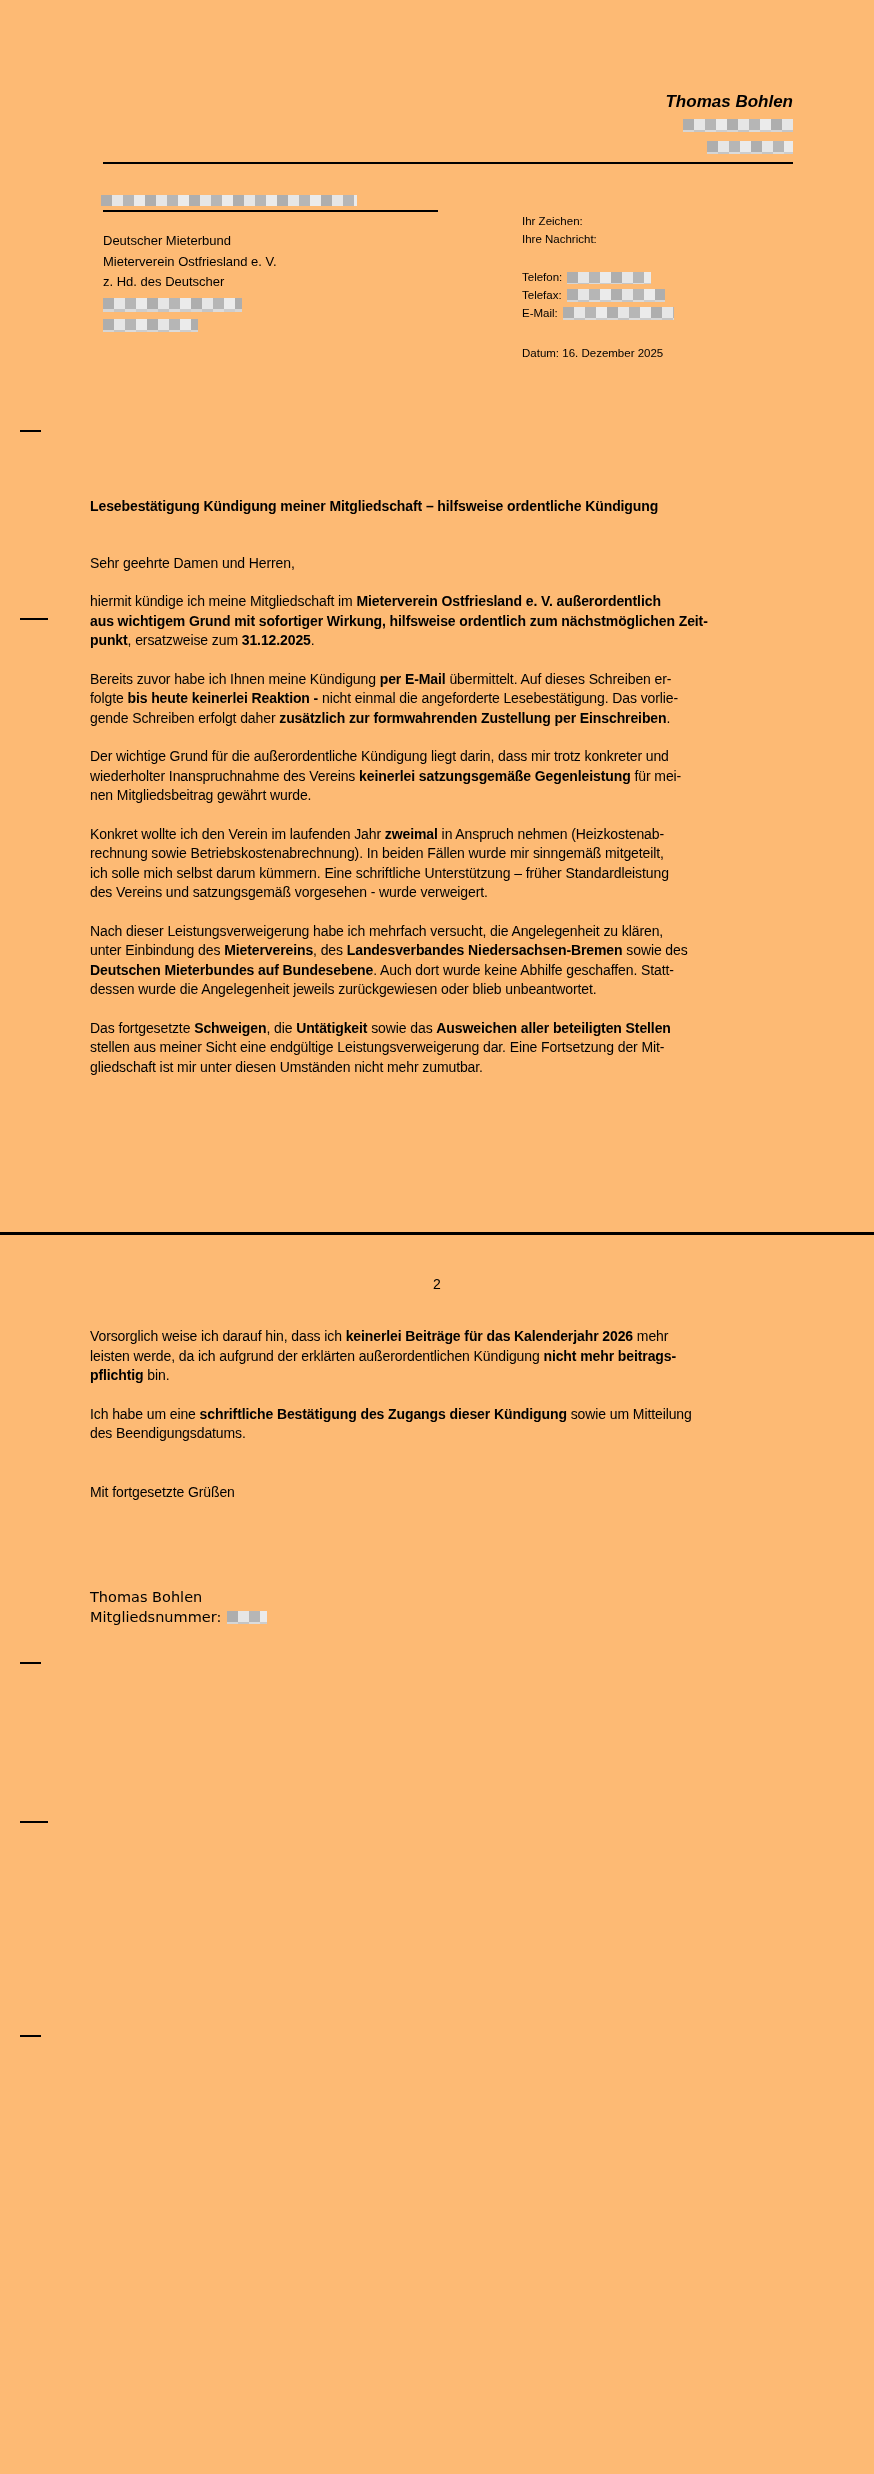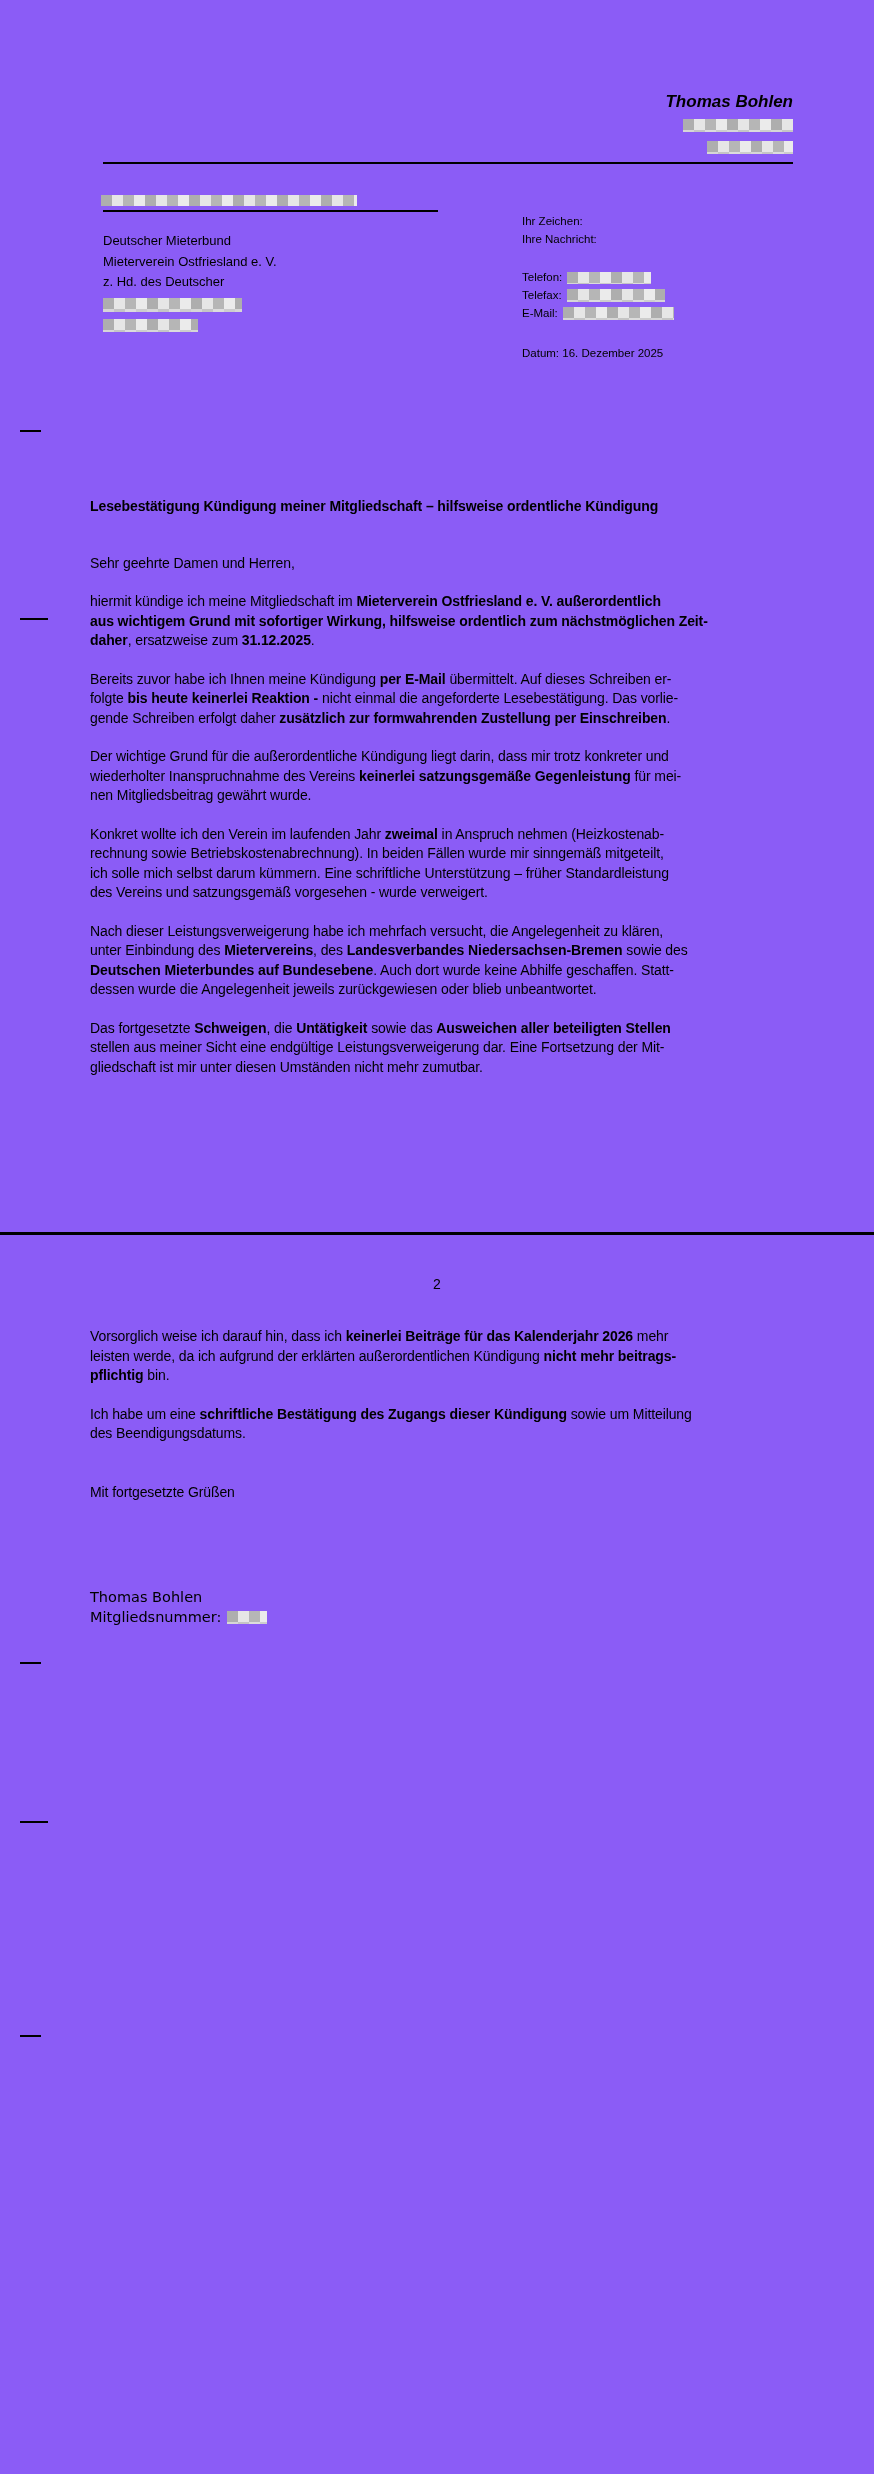--- a/index.html
+++ b/index.html
@@ -1,18 +1,18 @@
 <!DOCTYPE html>
 <html><head>
 <meta charset="utf-8">
 <style>
   html,body { margin:0; padding:0; background:#ffffff; }
   .page {
     position:relative; width:874px; height:2474px;
-    background:#8b5cf6; color:#000000;
+    background:#fdba74; color:#000000;
     font-family:"Liberation Sans", sans-serif;
     overflow:hidden;
   }
   .rule { position:absolute; background:#000; }
   .hdr-rule        { left:103px; top:162px; width:690px; height:2px; }
   .sender-underline{ left:103px; top:210px; width:335px; height:2px; }
   .page-sep        { left:0;     top:1232px; width:874px; height:3px; }
 
   .hdr-block { position:absolute; top:92px; right:81px; display:flex; flex-direction:column; align-items:flex-end; }
   .hdr-name  { font-style:italic; font-weight:bold; font-size:17px; line-height:20px; white-space:nowrap; }
@@ -109,21 +109,21 @@
       <span class="px ipx ipx-mail"></span>
     </div>
     <div class="irow row-datum">
       <span>Datum: 16. Dezember 2025</span>
     </div>
   </div>
 
   <div class="body-block body1">
     <p class="subject">Lesebestätigung Kündigung meiner Mitgliedschaft – hilfsweise ordentliche Kündigung</p>
     <p class="salutation">Sehr geehrte Damen und Herren,</p>
-    <p class="bp"><span>hiermit kündige ich meine Mitgliedschaft im </span><b>Mieterverein Ostfriesland e. V. außerordentlich</b><br><b>aus wichtigem Grund mit sofortiger Wirkung, hilfsweise ordentlich zum nächstmöglichen Zeit-</b><br><b>daher</b><span>, ersatzweise zum </span><b>31.12.2025</b><span>.</span></p>
+    <p class="bp"><span>hiermit kündige ich meine Mitgliedschaft im </span><b>Mieterverein Ostfriesland e. V. außerordentlich</b><br><b>aus wichtigem Grund mit sofortiger Wirkung, hilfsweise ordentlich zum nächstmöglichen Zeit-</b><br><b>punkt</b><span>, ersatzweise zum </span><b>31.12.2025</b><span>.</span></p>
     <p class="bp"><span>Bereits zuvor habe ich Ihnen meine Kündigung </span><b>per E-Mail</b><span> übermittelt. Auf dieses Schreiben er-</span><br><span>folgte </span><b>bis heute keinerlei Reaktion -</b><span> nicht einmal die angeforderte Lesebestätigung. Das vorlie-</span><br><span>gende Schreiben erfolgt daher </span><b>zusätzlich zur formwahrenden Zustellung per Einschreiben</b><span>.</span></p>
     <p class="bp"><span>Der wichtige Grund für die außerordentliche Kündigung liegt darin, dass mir trotz konkreter und</span><br><span>wiederholter Inanspruchnahme des Vereins </span><b>keinerlei satzungsgemäße Gegenleistung</b><span> für mei-</span><br><span>nen Mitgliedsbeitrag gewährt wurde.</span></p>
     <p class="bp"><span>Konkret wollte ich den Verein im laufenden Jahr </span><b>zweimal</b><span> in Anspruch nehmen (Heizkostenab-</span><br><span>rechnung sowie Betriebskostenabrechnung). In beiden Fällen wurde mir sinngemäß mitgeteilt,</span><br><span>ich solle mich selbst darum kümmern. Eine schriftliche Unterstützung – früher Standardleistung</span><br><span>des Vereins und satzungsgemäß vorgesehen - wurde verweigert.</span></p>
     <p class="bp"><span>Nach dieser Leistungsverweigerung habe ich mehrfach versucht, die Angelegenheit zu klären,</span><br><span>unter Einbindung des </span><b>Mietervereins</b><span>, des </span><b>Landesverbandes Niedersachsen-Bremen</b><span> sowie des</span><br><b>Deutschen Mieterbundes auf Bundesebene</b><span>. Auch dort wurde keine Abhilfe geschaffen. Statt-</span><br><span>dessen wurde die Angelegenheit jeweils zurückgewiesen oder blieb unbeantwortet.</span></p>
     <p class="bp"><span>Das fortgesetzte </span><b>Schweigen</b><span>, die </span><b>Untätigkeit</b><span> sowie das </span><b>Ausweichen aller beteiligten Stellen</b><br><span>stellen aus meiner Sicht eine endgültige Leistungsverweigerung dar. Eine Fortsetzung der Mit-</span><br><span>gliedschaft ist mir unter diesen Umständen nicht mehr zumutbar.</span></p>
   </div>
 
   <div class="rule page-sep"></div>
   <div class="page-number">2</div>
 

